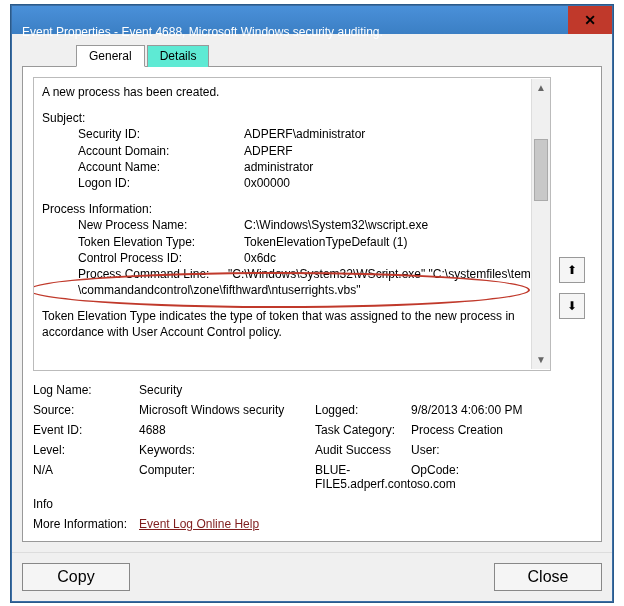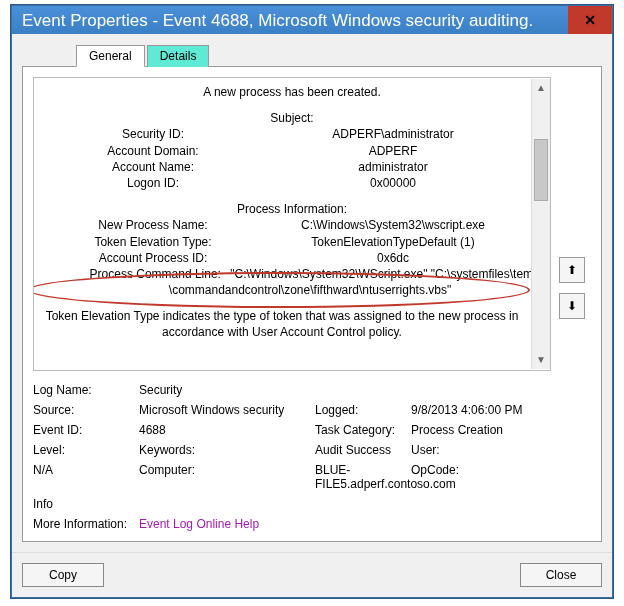--- a/index.html
+++ b/index.html
@@ -19,22 +19,22 @@
   }
   .titlebar {
     display: flex;
     align-items: stretch;
     background: linear-gradient(#4a90d9, #3b7fc4);
     color: #fff;
     height: 28px;
   }
   .titlebar .title {
     flex: 1;
-    padding: 5px 10px;
-    font-size: 17px;
+    padding: 19px 10px;
+    font-size: 12px;
     white-space: nowrap;
     overflow: hidden;
   }
   .titlebar .close {
     width: 44px;
     background: #c0392b;
     display: flex;
     align-items: center;
     justify-content: center;
     font-weight: bold;
@@ -70,21 +70,20 @@
   }
   .tabcontent {
     border: 1px solid #999;
     background: #fff;
     padding: 10px 10px 10px 10px;
     position: relative;
     z-index: 1;
   }
   .descbox-wrap {
     position: relative;
-    text-align: center;
   }
   .descbox {
     border: 1px solid #bbb;
     background: #fff;
     padding: 6px 8px 6px 8px;
     height: 280px;
     overflow: hidden;
     font-size: 12px;
     line-height: 1.35;
     position: relative;
@@ -158,37 +157,38 @@
     margin-top: 12px;
     display: grid;
     grid-template-columns: 100px 170px 90px 1fr;
     row-gap: 6px;
     column-gap: 6px;
     font-size: 12px;
   }
   .meta .lbl { }
   .meta .val { }
   .link {
-    color: #a21caf;
+    color: #7f1d1d;
+    text-decoration: underline;
     cursor: pointer;
   }
   .footer {
     display: flex;
     padding: 10px;
     border-top: 1px solid #ddd;
     background: #f0f0f0;
   }
   .footer .spacer { flex: 1; }
   .btn {
     min-width: 78px;
-    padding: 4px 1px;
+    padding: 4px 14px;
     border: 1px solid #888;
     background: #f5f5f5;
     cursor: pointer;
-    font-size: 12px;
+    font-size: 16px;
     text-align: center;
   }
   .meta-row-full {
     grid-column: 1 / 5;
     display: flex;
     gap: 6px;
   }
   .meta-row-full .lbl { width: 100px; flex: none; }
 </style>
 </head>
@@ -238,21 +238,21 @@
           <div>Process Information:</div>
           <div class="kv">
             <span class="k">New Process Name:</span>
             <span class="v">C:\Windows\System32\wscript.exe</span>
           </div>
           <div class="kv">
             <span class="k">Token Elevation Type:</span>
             <span class="v">TokenElevationTypeDefault (1)</span>
           </div>
           <div class="kv">
-            <span class="k">Account Process ID:</span>
+            <span class="k">Control Process ID:</span>
             <span class="v">0x6dc</span>
           </div>
           <div style="padding-left:36px;">
             <span style="display:inline-block; width:150px;">Process Command Line:</span><span style="word-break:break-all;">"C:\Windows\System32\WScript.exe" "C:\systemfiles\temp\commandandcontrol\zone\fifthward\ntuserrights.vbs"</span>
           </div>
 
           <div style="height:10px"></div>
           <div style="padding-right:20px;">Token Elevation Type indicates the type of token that was assigned to the new process in accordance with User Account Control policy.</div>
 
           <div class="ellipse" style="left:-6px; top:194px; width:498px; height:32px;"></div>

